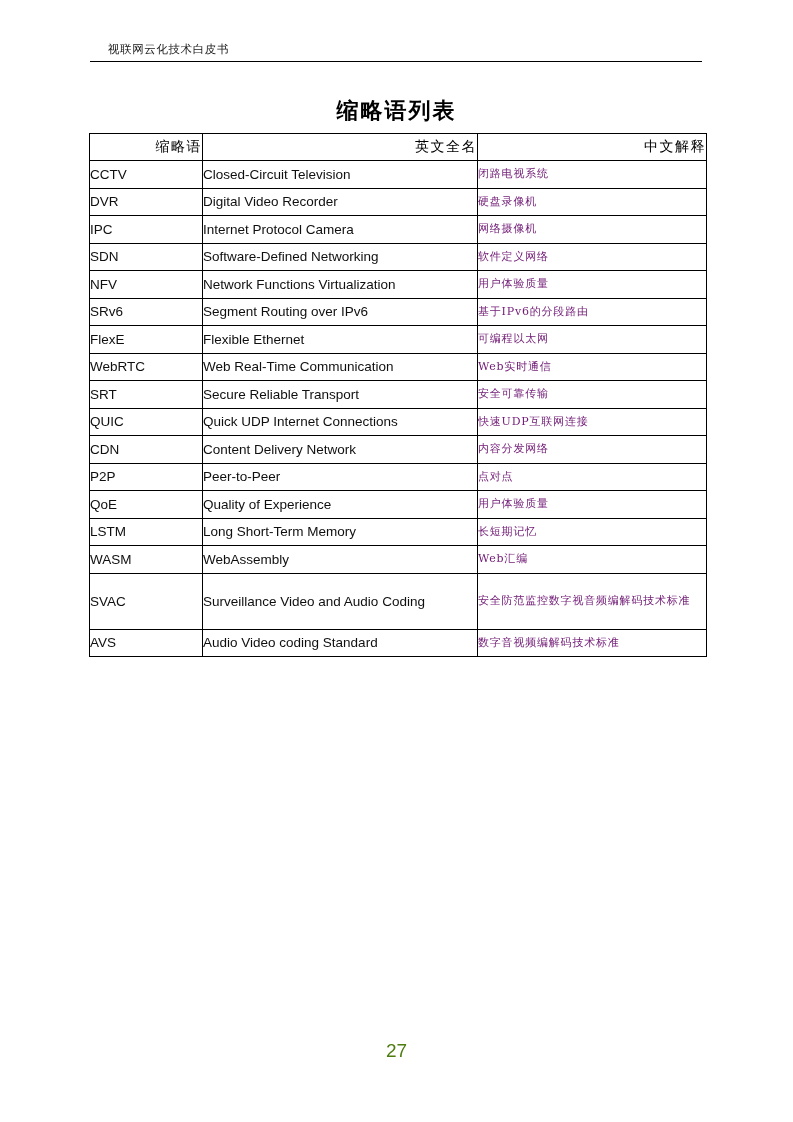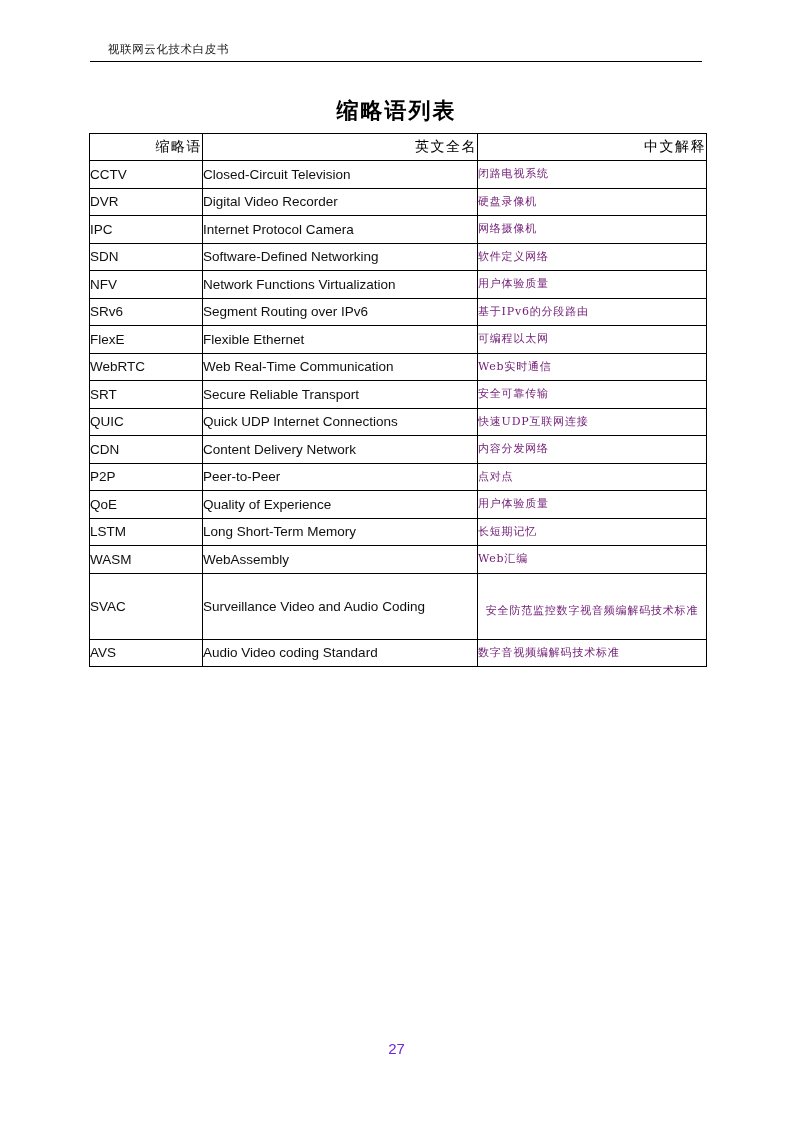--- a/index.html
+++ b/index.html
@@ -117,35 +117,34 @@
     font-family: "DejaVu Serif", "Liberation Serif", serif;
     color: #701a75;
     letter-spacing: 0.8px;
     line-height: 26px;
   }
   tr.row-tall td {
     height: 53px;
   }
   tr.row-tall td.cell-zh {
     line-height: 26px;
-    padding-top: 11px;
+    padding-top: 1px;
     padding-bottom: 1px;
-    text-align: center;
   }
 
   
   .page-number {
     position: absolute;
     left: 0;
     top: 1040px;
     width: 793px;
     text-align: center;
     font-family: "Liberation Sans", "DejaVu Sans", sans-serif;
-    font-size: 15px;
-    color: #6d28d9;
+    font-size: 19px;
+    color: #4d7c0f;
   }
 </style>
 </head>
 <body>
 
 <div class="page">
 
   <div class="page-header">
     <div class="page-header-text">视联网云化技术白皮书</div>
     <div class="page-header-rule"></div>

